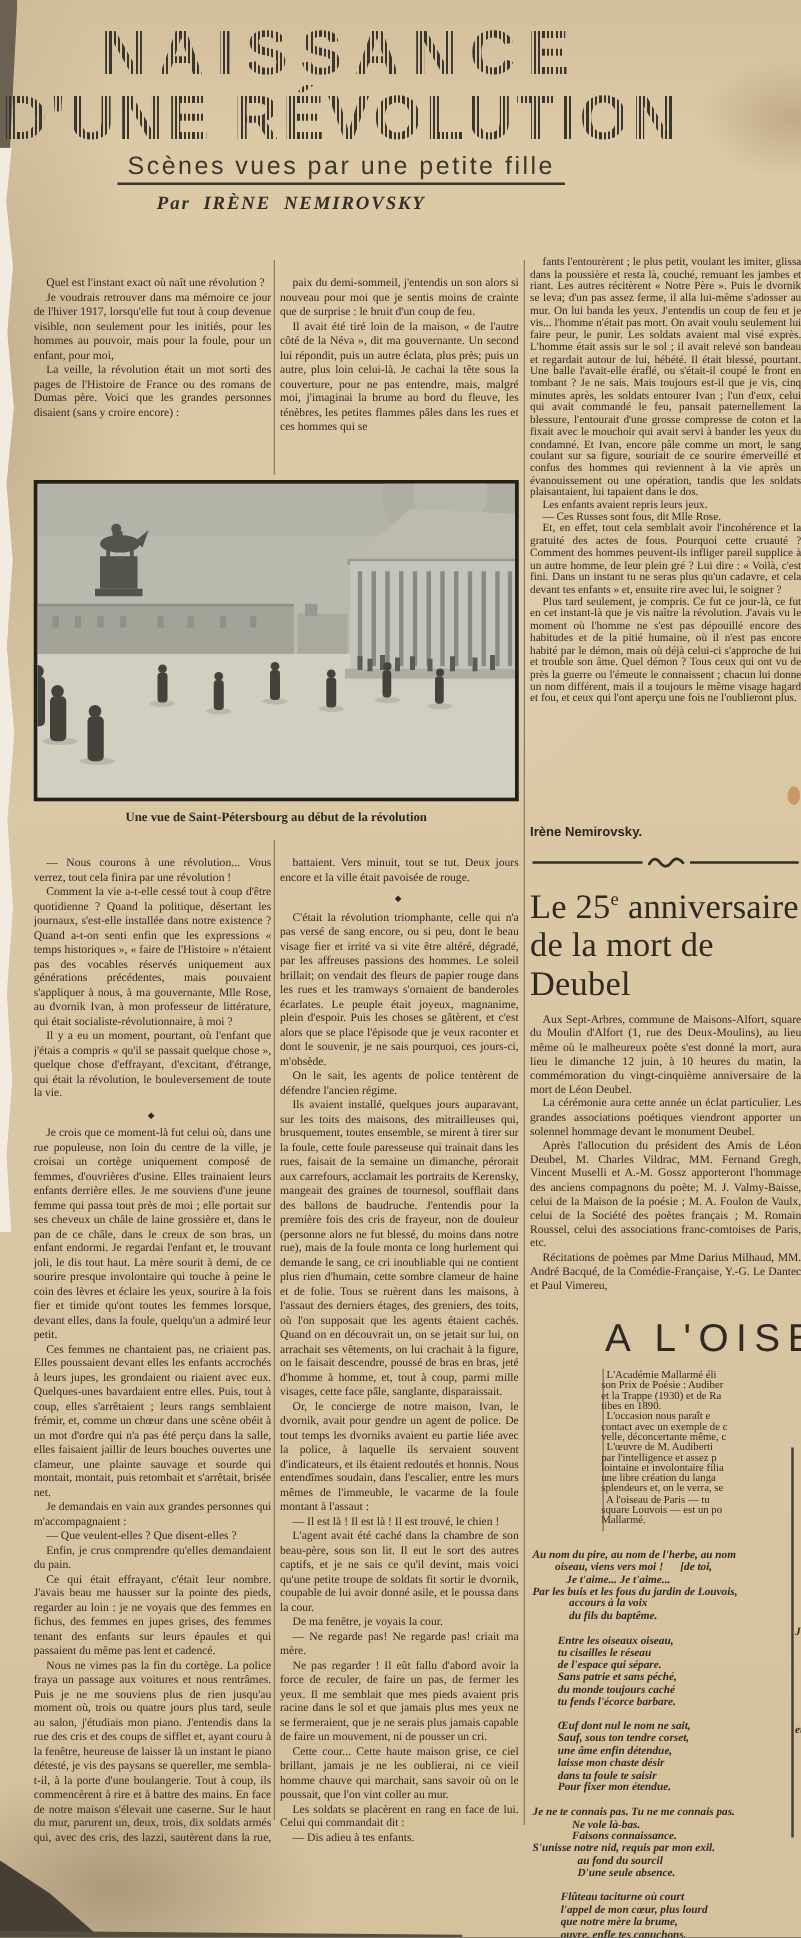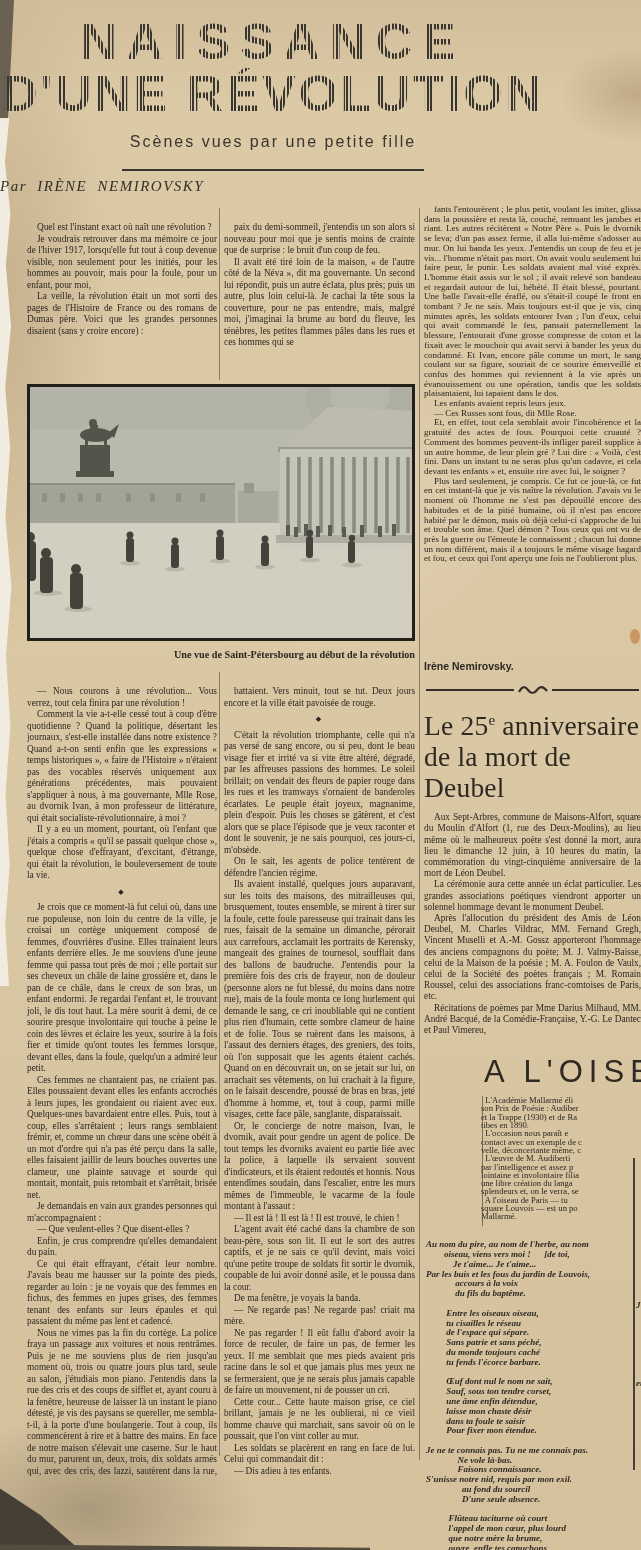--- a/index.html
+++ b/index.html
@@ -22,40 +22,40 @@
 
   
   header { position:absolute; left:0; top:16px; width:546px; text-align:center; }
   .title-line { font-family:"Liberation Sans", sans-serif; font-weight:900; color:#39362f; line-height:1.04; }
   .t1 { font-size:50px; letter-spacing:10px; }
   .t2 { font-size:50px; letter-spacing:3px; }
   @supports ((-webkit-background-clip: text) or (background-clip: text)) {
     .title-line { background-image:repeating-linear-gradient(90deg,#39362f 0 1.8px, rgba(57,54,47,0) 1.8px 3.5px);
       -webkit-background-clip:text; background-clip:text; color:transparent; }
   }
-  .subtitle { display:inline-block; margin-top:13px; font-family:"Liberation Sans", sans-serif; font-size:16px; letter-spacing:2px; color:#39362f; border-bottom:2px solid #39362f; padding:0 8px 18px; }
-  .byline { margin-top:7px; padding-right:80px; text-align:left; font-style:italic; font-weight:400; font-size:15px; letter-spacing:1.5px; word-spacing:5px; color:#32302a; }
+  .subtitle { display:inline-block; margin-top:2px; font-family:"Liberation Sans", sans-serif; font-size:20px; letter-spacing:2px; color:#39362f; border-bottom:2px solid #39362f; padding:0 8px 1px; }
+  .byline { margin-top:7px; padding-right:80px; text-align:center; font-style:italic; font-weight:700; font-size:15px; letter-spacing:1.5px; word-spacing:5px; color:#32302a; }
 
   
   .textblock { position:absolute; overflow:hidden; font-size:9.3px; line-height:11.5px; text-align:justify; hyphens:none;margin-top:16px; }
   .para { text-indent:10px; }
   .ornament { text-align:center; font-size:7px; letter-spacing:2px; margin:5px 0 4px; text-indent:0; }
   #c1top { left:27px;  top:206px; width:190px; height:176px; }
   #c2top { left:224px; top:206px; width:191px; height:176px; }
   #c1bot { left:27px;  top:670px; width:190px; height:790px; }
   #c2bot { left:224px; top:670px; width:191px; height:790px; }
 
   .vrule { position:absolute; width:1px; background:#53493a; opacity:.6; }
   #ruleA1 { left:219px; top:208px; height:172px; }
   #ruleA2 { left:219px; top:672px; height:784px; }
   #ruleB  { left:419px; top:208px; height:1252px; }
 
   
   #photo { position:absolute; left:27px; top:384px; width:388px; height:257px; margin:0; border:3px solid #232019; box-sizing:border-box; background:#b4b7af; }
-  #caption { position:absolute; left:27px; top:649px; width:388px; text-align:right; font-weight:700; font-size:10.2px; color:#2b2722; }
+  #caption { position:absolute; left:27px; top:649px; width:388px; text-align:center; font-weight:700; font-size:10.2px; color:#2b2722; }
 
   
   #col3 { position:absolute; left:424px; top:205px; width:217px; height:1272px; }
   .flowblock { overflow:hidden; text-align:justify; hyphens:none; }
   .c3art { height:452px; font-size:9px; line-height:9.7px; }
   .signature { margin:3px 14px 0 0; text-align:left; font-weight:700; font-size:10.5px; font-family:"Liberation Sans", sans-serif; color:#2b2722; }
   .deco-rule { margin:13px 2px 0 2px; display:flex; align-items:center; gap:4px; }
   .deco-rule::before, .deco-rule::after { content:""; flex:1; border-top:2.5px solid #332f28; }
   .deubel-head { margin:10px 0 0; font-weight:400; font-size:27.5px; line-height:31px; letter-spacing:.2px; color:#2e2a23; font-family:"Liberation Serif", serif; }
   .deubel-head sup { font-size:15px; }
@@ -212,21 +212,21 @@
     </section>
   <section class="textblock" id="c2bot">
       <div class="para">battaient. Vers minuit, tout se tut. Deux jours encore et la ville était pavoisée de rouge.</div>
       <div class="ornament">◆</div>
       <div class="para">C'était la révolution triomphante, celle qui n'a pas versé de sang encore, ou si peu, dont le beau visage fier et irrité va si vite être altéré, dégradé, par les affreuses passions des hommes. Le soleil brillait; on vendait des fleurs de papier rouge dans les rues et les tramways s'ornaient de banderoles écarlates. Le peuple était joyeux, magnanime, plein d'espoir. Puis les choses se gâtèrent, et c'est alors que se place l'épisode que je veux raconter et dont le souvenir, je ne sais pourquoi, ces jours-ci, m'obsède.</div>
       <div class="para">On le sait, les agents de police tentèrent de défendre l'ancien régime.</div>
       <div class="para">Ils avaient installé, quelques jours auparavant, sur les toits des maisons, des mitrailleuses qui, brusquement, toutes ensemble, se mirent à tirer sur la foule, cette foule paresseuse qui trainait dans les rues, faisait de la semaine un dimanche, pérorait aux carrefours, acclamait les portraits de Kerensky, mangeait des graines de tournesol, soufflait dans des ballons de baudruche. J'entendis pour la première fois des cris de frayeur, non de douleur (personne alors ne fut blessé, du moins dans notre rue), mais de la foule monta ce long hurlement qui demande le sang, ce cri inoubliable qui ne contient plus rien d'humain, cette sombre clameur de haine et de folie. Tous se ruèrent dans les maisons, à l'assaut des derniers étages, des greniers, des toits, où l'on supposait que les agents étaient cachés. Quand on en découvrait un, on se jetait sur lui, on arrachait ses vêtements, on lui crachait à la figure, on le faisait descendre, poussé de bras en bras, jeté d'homme à homme, et, tout à coup, parmi mille visages, cette face pâle, sanglante, disparaissait.</div>
       <div class="para">Or, le concierge de notre maison, Ivan, le dvornik, avait pour gendre un agent de police. De tout temps les dvorniks avaient eu partie liée avec la police, à laquelle ils servaient souvent d'indicateurs, et ils étaient redoutés et honnis. Nous entendîmes soudain, dans l'escalier, entre les murs mêmes de l'immeuble, le vacarme de la foule montant à l'assaut :</div>
       <div class="para">— Il est là ! Il est là ! Il est trouvé, le chien !</div>
       <div class="para">L'agent avait été caché dans la chambre de son beau-père, sous son lit. Il eut le sort des autres captifs, et je ne sais ce qu'il devint, mais voici qu'une petite troupe de soldats fit sortir le dvornik, coupable de lui avoir donné asile, et le poussa dans la cour.</div>
-      <div class="para">De ma fenêtre, je voyais la banda.</div>
+      <div class="para">De ma fenêtre, je voyais la cour.</div>
       <div class="para">— Ne regarde pas! Ne regarde pas! criait ma mère.</div>
       <div class="para">Ne pas regarder ! Il eût fallu d'abord avoir la force de reculer, de faire un pas, de fermer les yeux. Il me semblait que mes pieds avaient pris racine dans le sol et que jamais plus mes yeux ne se fermeraient, que je ne serais plus jamais capable de faire un mouvement, ni de pousser un cri.</div>
       <div class="para">Cette cour... Cette haute maison grise, ce ciel brillant, jamais je ne les oublierai, ni ce vieil homme chauve qui marchait, sans savoir où on le poussait, que l'on vint coller au mur.</div>
       <div class="para">Les soldats se placèrent en rang en face de lui. Celui qui commandait dit :</div>
       <div class="para">— Dis adieu à tes enfants.</div>
     </section>
 
   <div id="col3">
     <section class="flowblock c3art">
         <div class="para">fants l'entourèrent ; le plus petit, voulant les imiter, glissa dans la poussière et resta là, couché, remuant les jambes et riant. Les autres récitèrent « Notre Père ». Puis le dvornik se leva; d'un pas assez ferme, il alla lui-même s'adosser au mur. On lui banda les yeux. J'entendis un coup de feu et je vis... l'homme n'était pas mort. On avait voulu seulement lui faire peur, le punir. Les soldats avaient mal visé exprès. L'homme était assis sur le sol ; il avait relevé son bandeau et regardait autour de lui, hébété. Il était blessé, pourtant. Une balle l'avait-elle éraflé, ou s'était-il coupé le front en tombant ? Je ne sais. Mais toujours est-il que je vis, cinq minutes après, les soldats entourer Ivan ; l'un d'eux, celui qui avait commandé le feu, pansait paternellement la blessure, l'entourait d'une grosse compresse de coton et la fixait avec le mouchoir qui avait servi à bander les yeux du condamné. Et Ivan, encore pâle comme un mort, le sang coulant sur sa figure, souriait de ce sourire émerveillé et confus des hommes qui reviennent à la vie après un évanouissement ou une opération, tandis que les soldats plaisantaient, lui tapaient dans le dos.</div>

